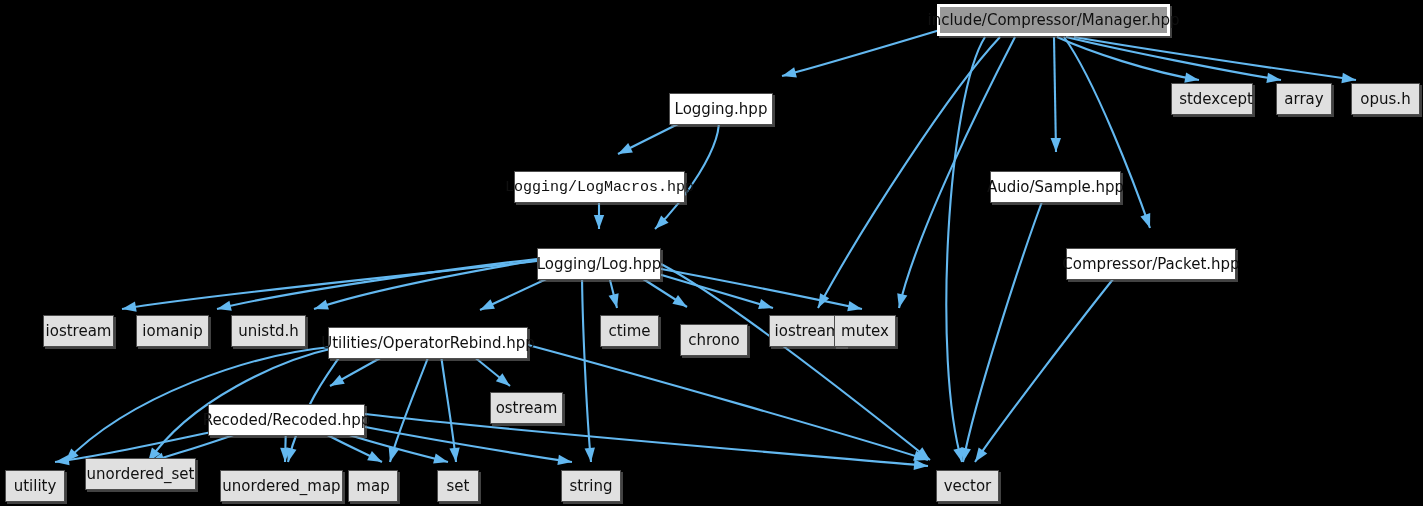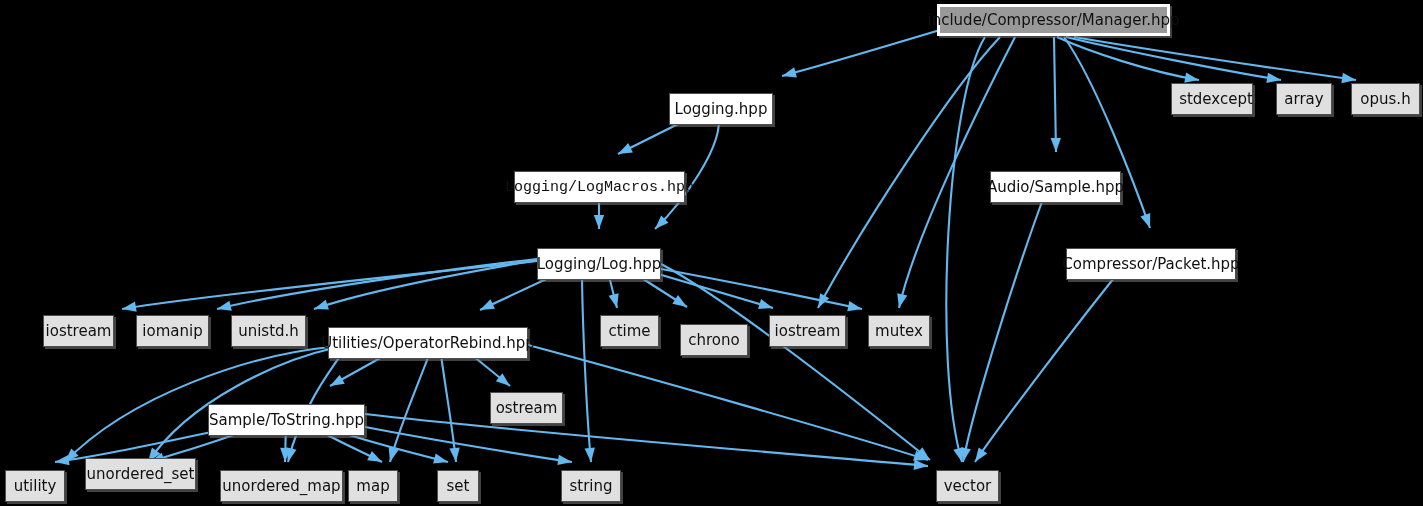--- a/index.html
+++ b/index.html
@@ -183,25 +183,25 @@
       </div>
       <div class="node sys" style="left: 600px; top: 315px; width: 59px; height: 32px;">
         <span class="node-label">ctime</span>
       </div>
       <div class="node sys" style="left: 680px; top: 324px; width: 68px; height: 32px;">
         <span class="node-label">chrono</span>
       </div>
       <div class="node sys" style="left: 769px; top: 315px; width: 77px; height: 32px;">
         <span class="node-label">iostream</span>
       </div>
-      <div class="node sys" style="left: 868px; top: 315px; width: 62px; height: 32px; text-align: center;">
+      <div class="node sys" style="left: 834px; top: 315px; width: 62px; height: 32px; text-align: center;">
         <span class="node-label">mutex</span>
       </div>
       <div class="node hdr" style="left: 208px; top: 392px; width: 157px; height: 32px;">
-        <span class="node-label">Sample/ToString.hpp</span>
+        <span class="node-label">Recoded/Recoded.hpp</span>
       </div>
       <div class="node sys" style="left: 490px; top: 392px; width: 73px; height: 32px;">
         <span class="node-label">ostream</span>
       </div>
       <div class="node sys" style="left: 5px; top: 470px; width: 60px; height: 32px;">
         <span class="node-label">utility</span>
       </div>
       <div class="node sys" style="left: 85px; top: 458px; width: 111px; height: 32px; text-align: right;">
         <span class="node-label">unordered_set</span>
       </div>

